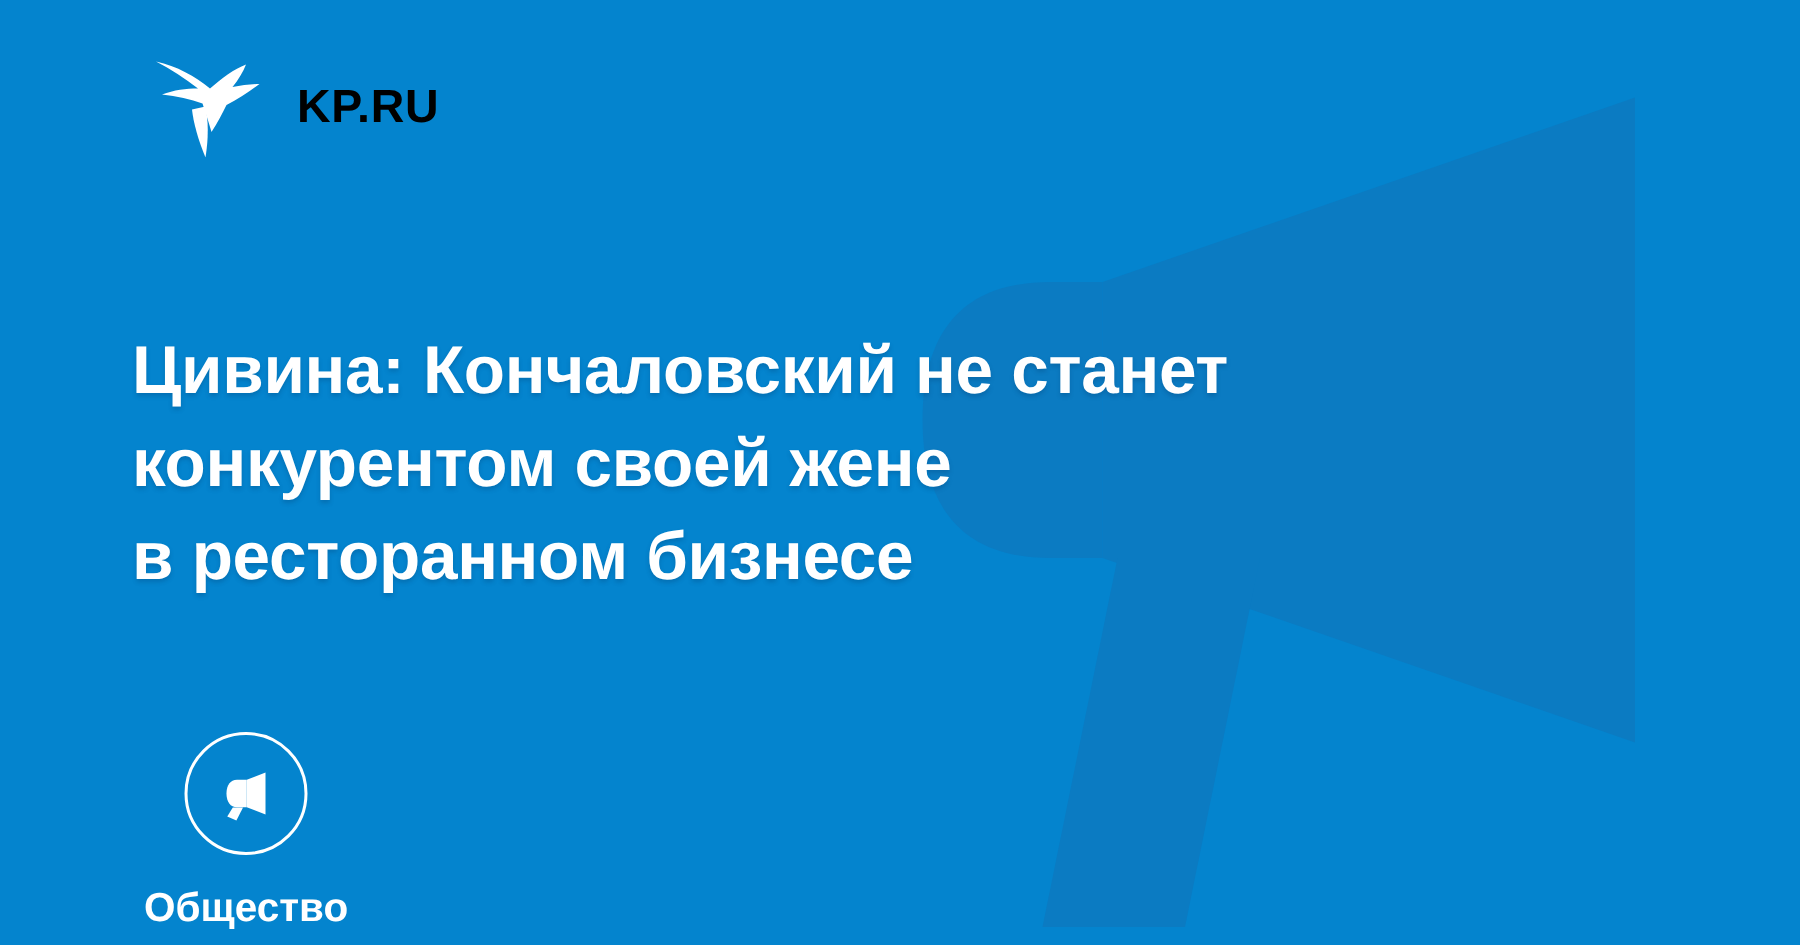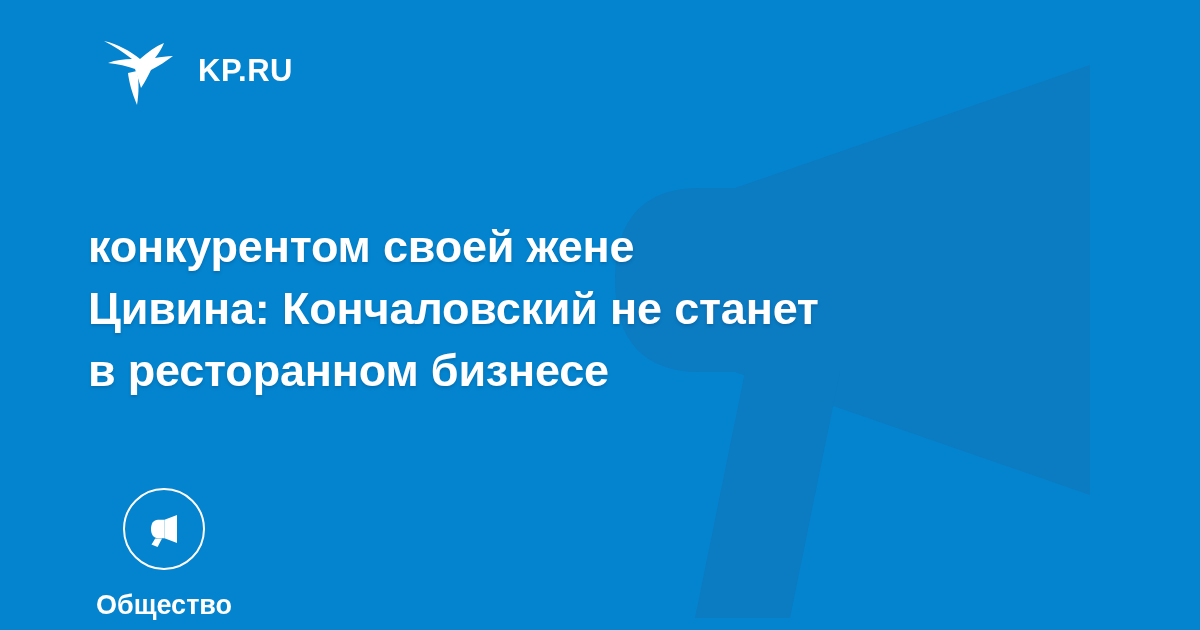--- a/index.html
+++ b/index.html
@@ -38,21 +38,21 @@
     align-items: center;
     gap: 20px;
     height: 72px;
   }
   .brand-mark {
     width: 74px;
     height: 70px;
     display: block;
   }
   .brand-name {
-    color: #ffffff;
+    color: #000000;
     font-size: 31px;
     font-weight: 700;
     letter-spacing: 0.5px;
     line-height: 1;
     white-space: nowrap;
     text-align: center;
   }
 
   
   .headline {
@@ -135,22 +135,22 @@
                C23 31 14 29 4 28
                C12 25 20 24 28 24
                C19 17 10 11 0 6 Z"></path>
       <path fill="#ffffff" d="M33 36 C35 46 35 57 33 70
                C28 58 25 47 24 38 Z"></path>
     </svg>
     <span class="brand-name">KP.RU</span>
   </div>
 
   <h1 class="headline">
+    <span class="headline-line">Цивина: Кончаловский не станет</span>
     <span class="headline-line">конкурентом своей жене</span>
-    <span class="headline-line">Цивина: Кончаловский не станет</span>
     <span class="headline-line">в ресторанном бизнесе</span>
   </h1>
 
   <div class="category">
     <span class="category-badge">
       <svg viewBox="0 0 40 40" aria-hidden="true">
         <path fill="#ffffff" d="M33 6 L33 34 L20.5 29.2 L20.5 10.8 Z"></path>
         <path fill="#ffffff" d="M20.5 10.8 L20.5 29.2 L14 29.2
                  C9.6 29.2 7 25.6 7 20
                  C7 14.4 9.6 10.8 14 10.8 Z"></path>

